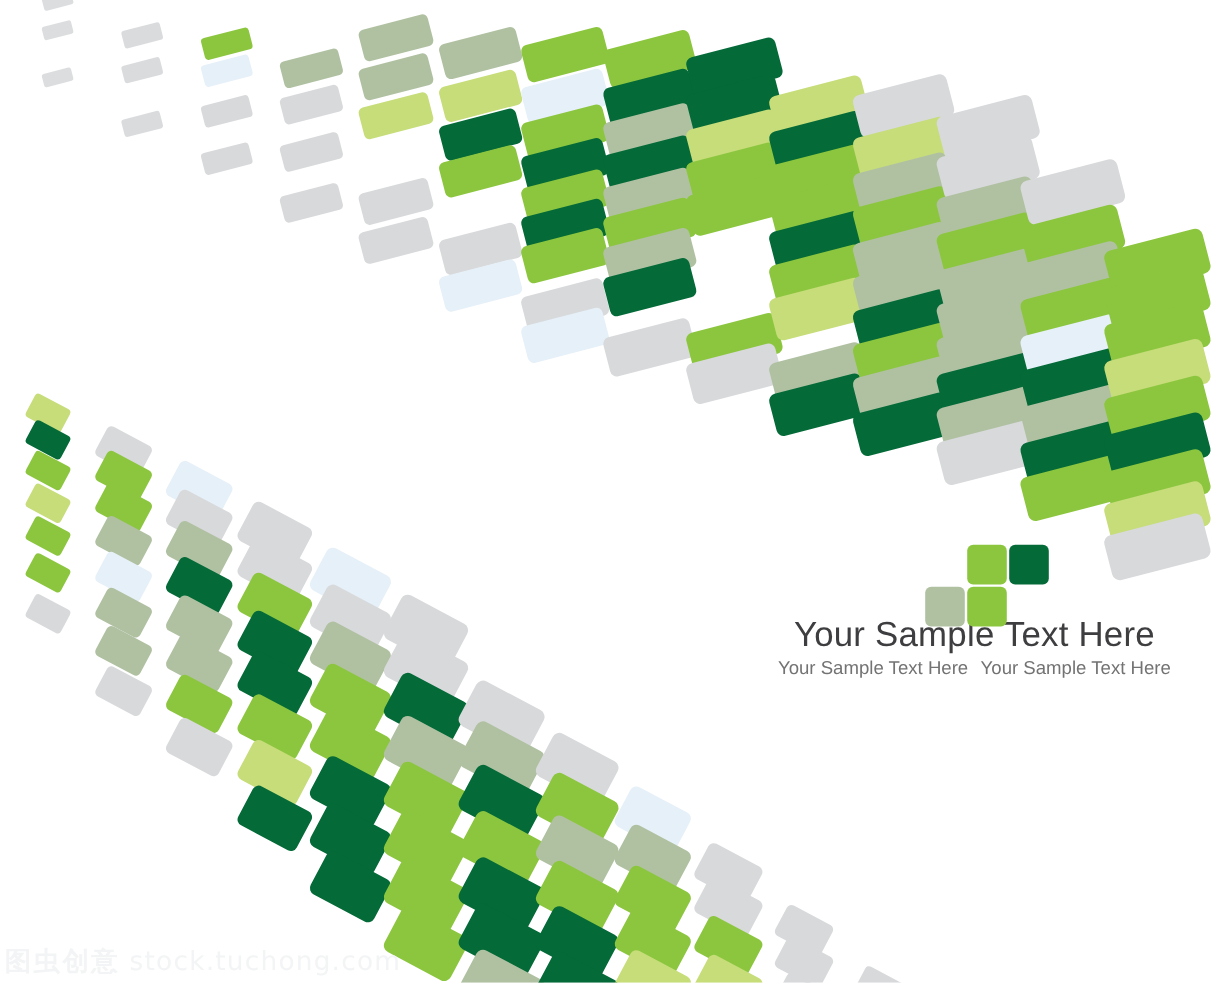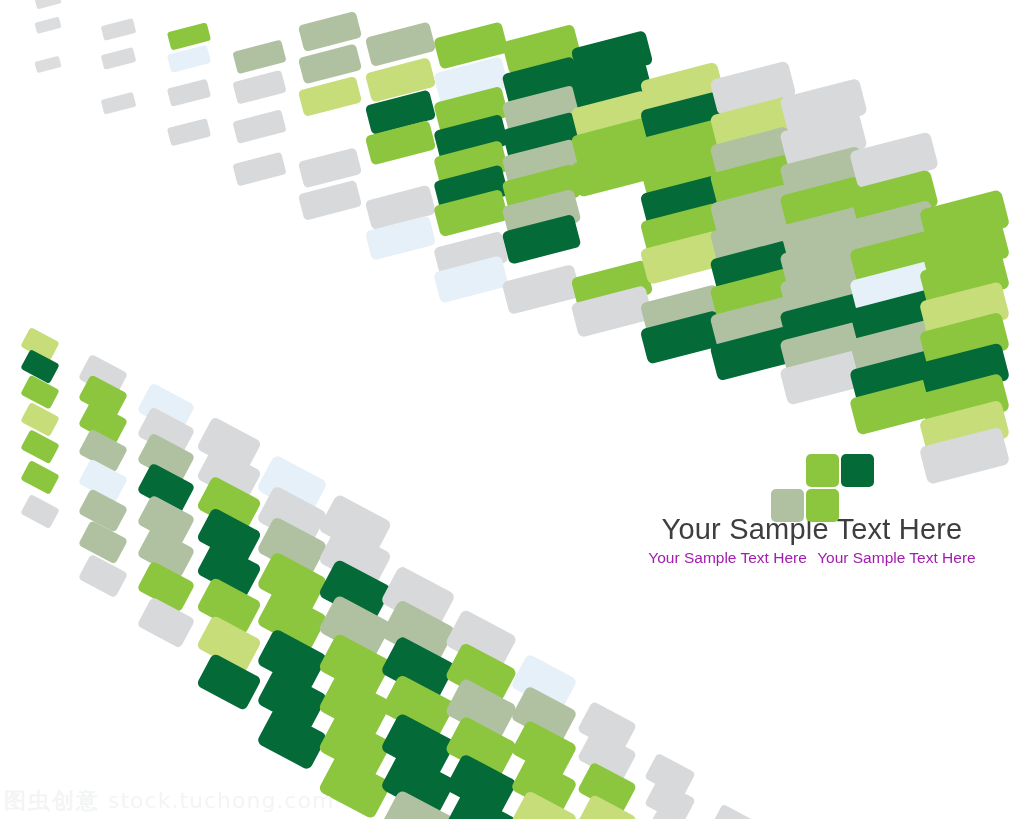--- a/index.html
+++ b/index.html
@@ -4,21 +4,21 @@
 <style>
   html,body{margin:0;padding:0;background:#ffffff;}
   body{width:1024px;height:819px;overflow:hidden;font-family:"Liberation Sans",sans-serif;}
   #stage{position:relative;width:1024px;height:819px;background:#fff;overflow:hidden;}
   #art{position:absolute;left:0;top:0;width:1024px;height:819px;}
   .txtblock{position:absolute;left:600px;top:440px;width:424px;text-align:center;}
   #logo{position:relative;height:74px;width:424px;}
   .lsq{position:absolute;width:33px;height:33px;border-radius:5px;}
   #title{font-size:29px;color:#3e3e40;letter-spacing:0.2px;line-height:1.05;
          font-family:"Liberation Sans",sans-serif;white-space:nowrap;}
-  #subwrap{margin-top:5px;font-size:15.5px;color:#a21caf;white-space:nowrap;
+  #subwrap{margin-top:5px;font-size:15.5px;color:#737373;white-space:nowrap;
            font-family:"Liberation Sans",sans-serif;}
   #subwrap span{margin:0 3px;}
   #watermark{position:absolute;left:4px;top:786px;font-size:22px;color:#f3f4f5;
              letter-spacing:1px;white-space:nowrap;font-family:"DejaVu Sans",sans-serif;}
   #watermark .cn{font-weight:bold;letter-spacing:2px;}
 </style>
 </head>
 <body>
 
 <div id="stage">

